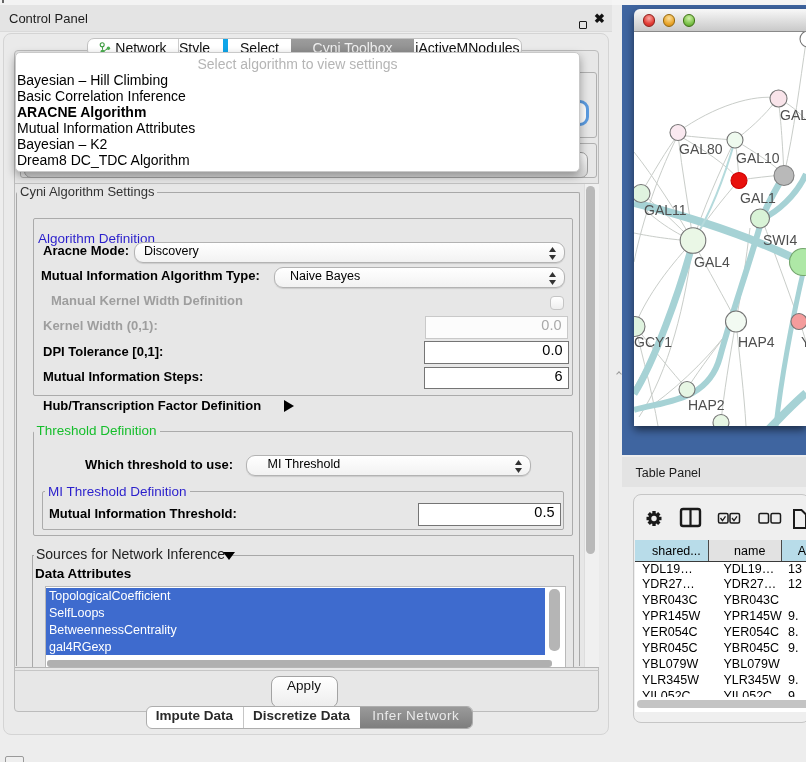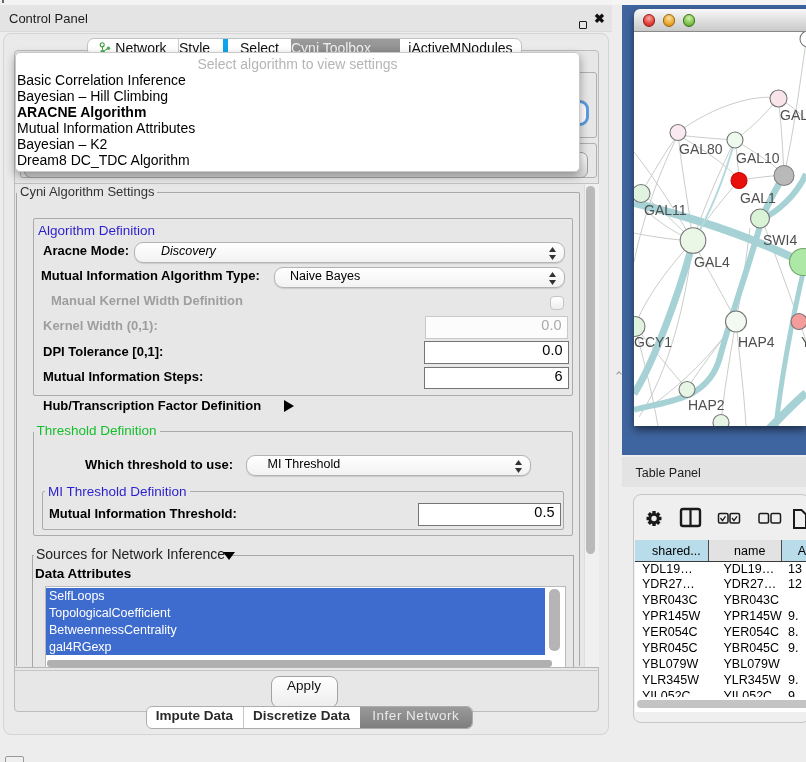--- a/index.html
+++ b/index.html
@@ -32,43 +32,43 @@
     <svg width="12" height="13" style="vertical-align:-2px" viewBox="0 0 12 13">
         <circle cx="3.2" cy="2.8" r="2" fill="none" stroke="#3F9C42" stroke-width="1.1"></circle>
         <circle cx="3.6" cy="10" r="2.2" fill="#4CAF50"></circle>
         <circle cx="9.4" cy="6.3" r="1.7" fill="#4CAF50"></circle>
         <line x1="3.4" y1="4.8" x2="3.6" y2="7.8" stroke="#3F9C42"></line>
         <line x1="5.2" y1="8.9" x2="8" y2="7.1" stroke="#3F9C42"></line>
       </svg>
     Network</div>
   <div style="width:49px;line-height:18px;border-right:5px solid #0ea5e9;">Style</div>
   <div style="width:63px;text-align:center;line-height:18px;">Select</div>
-  <div style="width:109px;line-height:18px;background:linear-gradient(#9C9C9C,#8A8A8A);color:#F0F0F0;">Cyni Toolbox</div>
+  <div style="width:123px;text-align:center;line-height:18px;background:linear-gradient(#9C9C9C,#8A8A8A);color:#F0F0F0;">Cyni Toolbox</div>
   <div style="flex:1;text-align:center;line-height:18px;">jActiveMNodules</div>
 </div>
 
 <div class="abs" style="left:20px;top:72px;width:577px;height:66px;border:1px solid #AFAFAF;border-radius:3px;"></div>
 <div class="abs" style="left:30px;top:100px;width:559px;height:26px;background:#FFF;border:3px solid #5B9BE0;border-radius:9px;"></div>
 <div class="abs" style="left:20px;top:143px;width:577px;height:35px;border:1px solid #AFAFAF;border-radius:3px;"></div>
 <div class="abs" style="left:24px;top:152px;width:564px;height:26px;background:linear-gradient(#FCFCFC,#D5D5D5);border:1px solid #9E9E9E;border-radius:7px;font-size:13px;color:#222;line-height:24px;padding-left:10px;">galFiltered.sif (default)</div>
 
 <div class="abs" style="left:15px;top:183px;width:584px;height:1px;background:#C2C2C2;"></div>
 <div class="abs" style="left:584px;top:184px;width:15px;height:483px;background:#F0F0F0;border-left:1px solid #DDD;"></div>
 <div class="abs" style="left:586px;top:186px;width:9px;height:368px;background:#B9B9B9;border-radius:5px;"></div>
 <div class="abs" style="left:15px;top:666.5px;width:584px;height:1px;background:#B5B5B5;"></div>
 <div class="abs" style="left:15px;top:670px;width:584px;height:1px;background:#C6C6C6;"></div>
 
 <div class="abs" style="left:16px;top:192px;width:564px;height:474px;border:1px solid #A8A8A8;border-bottom:none;border-radius:2px 2px 0 0;"></div>
 <div class="abs" style="left:17px;top:183.5px;background:#E7E7E7;padding:0 3px;font-size:13px;color:#333;">Cyni Algorithm Settings</div>
 
 <div class="abs" style="left:33px;top:218px;width:540px;height:178px;border:1px solid #ABABAB;border-radius:2px;"></div>
-<div class="abs" style="left:35px;top:218.5px;background:#E7E7E7;padding:4px 3px;font-size:13.5px;color:#2A1FCC;">Algorithm Definition</div>
+<div class="abs" style="left:35px;top:218.5px;background:#E7E7E7;padding:12px 3px;font-size:13.5px;color:#2A1FCC;">Algorithm Definition</div>
 
 <div class="abs blab" style="left:43px;top:242.5px;">Aracne Mode:</div>
-<div class="abs combo" style="left:134px;top:241.5px;width:431px;height:21px;line-height:17px;padding-left:26px;font-style:italic;">Discovery<svg class="arr" width="9" height="15" viewBox="0 0 9 15">
+<div class="abs combo" style="left:134px;top:241.5px;width:431px;height:21px;line-height:17px;padding-left:9px;">Discovery<svg class="arr" width="9" height="15" viewBox="0 0 9 15">
       <path d="M4.5 1 L8 6 L1 6 Z" fill="#333"></path>
       <path d="M4.5 14 L8 9 L1 9 Z" fill="#333"></path>
     </svg></div>
 <div class="abs blab" style="left:41px;top:267.5px;">Mutual Information Algorithm Type:</div>
 <div class="abs combo" style="left:274px;top:266.5px;width:291px;height:21px;line-height:17px;padding-left:15px;">Naive Bayes<svg class="arr" width="9" height="15" viewBox="0 0 9 15">
       <path d="M4.5 1 L8 6 L1 6 Z" fill="#333"></path>
       <path d="M4.5 14 L8 9 L1 9 Z" fill="#333"></path>
     </svg></div>
 <div class="abs glab" style="left:51px;top:292.5px;">Manual Kernel Width Definition</div>
 <div class="abs" style="left:550px;top:296px;width:14px;height:14px;background:linear-gradient(#FFF,#EEE);border:1.5px solid #C5C5C5;border-radius:4px;"></div>
@@ -92,22 +92,22 @@
 <div class="abs" style="left:45px;top:483.5px;background:#E7E7E7;padding:0 3px;font-size:13.5px;color:#2A1FCC;">MI Threshold Definition</div>
 <div class="abs blab" style="left:49px;top:505.5px;">Mutual Information Threshold:</div>
 <div class="abs field" style="left:417.5px;top:502.5px;width:143px;height:23.5px;border:1px solid #757575;background:#FFF;color:#000;line-height:17.5px;">0.5</div>
 
 <div class="abs" style="left:32px;top:554.5px;width:542px;height:112px;border:1px solid #A8A8A8;border-bottom:none;"></div>
 <div class="abs" style="left:34px;top:546px;background:#E7E7E7;padding:0 2px;font-size:14px;color:#222;">Sources for Network Inference</div>
 <div class="abs" style="left:223px;top:551.5px;width:0;height:0;border-top:8px solid #000;border-left:6.5px solid transparent;border-right:6.5px solid transparent;"></div>
 <div class="abs blab" style="left:35px;top:566px;font-size:13.5px;">Data Attributes</div>
 <div class="abs" style="left:45px;top:586px;width:521px;height:81px;background:#FFF;border:1px solid #B9B9B9;border-bottom:none;overflow:hidden;">
   <div style="position:absolute;left:0;top:0.7px;width:499px;height:67.7px;background:#3E6BCE;color:#FFF;font-size:12.5px;">
+    <div style="height:17.05px;line-height:17.05px;padding-left:3px;">TopologicalCoefficient</div>
     <div style="height:17.05px;line-height:17.05px;padding-left:3px;">SelfLoops</div>
-    <div style="height:17.05px;line-height:17.05px;padding-left:3px;">TopologicalCoefficient</div>
     <div style="height:17.05px;line-height:17.05px;padding-left:3px;">BetweennessCentrality</div>
     <div style="height:17.05px;line-height:17.05px;padding-left:3px;">gal4RGexp</div>
   </div>
   <div style="position:absolute;left:503px;top:2px;width:11px;height:62px;background:#B5B5B5;border-radius:5px;"></div>
   <div style="position:absolute;left:1px;top:73px;width:505px;height:6.5px;background:#B0B0B0;border-radius:3px;"></div>
 </div>
 
 <div class="abs" style="left:270.5px;top:675.5px;width:67px;height:32px;background:linear-gradient(#FFF,#EDEDED);border:1px solid #A3A3A3;border-radius:8px;text-align:center;line-height:18px;font-size:13.5px;color:#111;">Apply</div>
 
 <div class="abs" style="left:145.5px;top:705.5px;width:327.5px;height:23px;background:#FFF;border:1px solid #ADADAD;border-radius:6px;display:flex;font-size:13.5px;font-weight:bold;color:#2A2A2A;overflow:hidden;">
@@ -190,22 +190,22 @@
         <div style="flex:1;padding-left:3px;">9.</div>
       </div>
     </div>
   <div style="position:absolute;left:0;top:157px;width:171px;height:15px;background:#FFF;"></div>
   <div style="position:absolute;left:2px;top:160px;width:200px;height:8.5px;background:#C4C4C4;border-radius:4px;"></div>
 </div>
 
 <div class="abs" style="left:15px;top:51.5px;width:565px;height:120.5px;background:#FFF;border:1px solid #C9C9C9;border-radius:5px;box-shadow:0 4px 10px rgba(0,0,0,0.35);font-size:14px;color:#000;">
   <div style="text-align:center;color:#B5B5B5;height:19.5px;line-height:22px;">Select algorithm to view settings</div>
   <div style="padding-left:1px;line-height:16.1px;">
+    <div>Bayesian – Hill Climbing</div>
     <div>Basic Correlation Inference</div>
-    <div>Bayesian – Hill Climbing</div>
     <div style="font-weight:bold;">ARACNE Algorithm</div>
     <div>Mutual Information Attributes</div>
     <div>Bayesian – K2</div>
     <div>Dream8 DC_TDC Algorithm</div>
   </div>
 </div>
 
 <svg class="abs" style="left:634px;top:31.5px;background:#FFF;" width="172" height="394" viewBox="0 0 172 394" id="netsvg">
 <g fill="none" stroke="#C9CDC9" stroke-width="1">
 <path d="M44,100 C80,74 120,62 144,66"></path>

